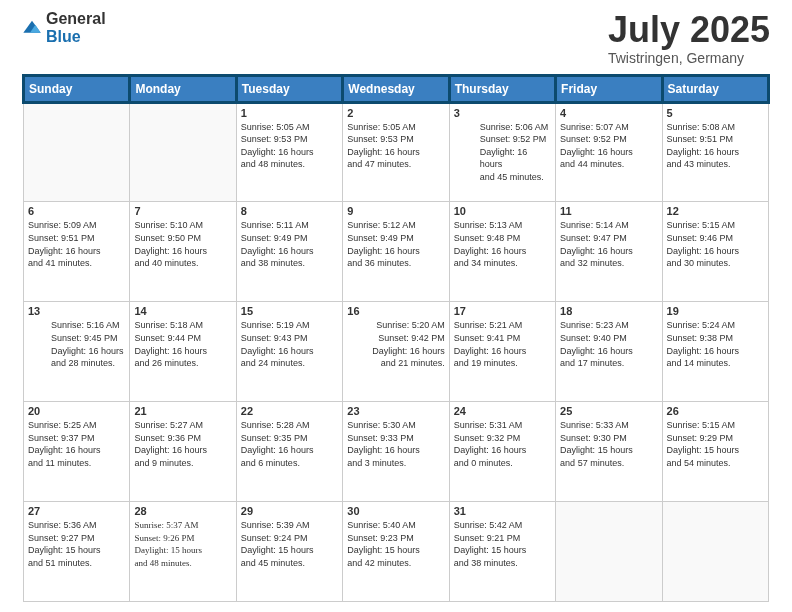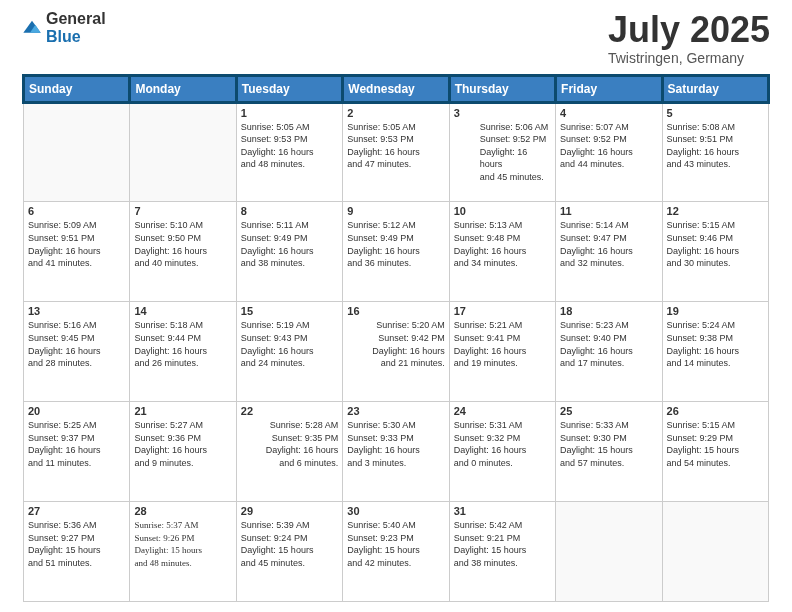--- a/index.html
+++ b/index.html
@@ -213,21 +213,21 @@
             <div class="day-number">12</div>
             <div class="day-info" style="white-space: pre-line;">Sunrise: 5:15 AM
 Sunset: 9:46 PM
 Daylight: 16 hours
 and 30 minutes.</div>
           </td>
         </tr>
         <tr>
           <td>
             <div class="day-number">13</div>
-            <div class="day-info" style="white-space: pre-line;">Sunrise: 5:16 AM
+            <div class="day-info" style="white-space: pre-line; margin-left: 23px;">Sunrise: 5:16 AM
 Sunset: 9:45 PM
 Daylight: 16 hours
 and 28 minutes.</div>
           </td>
           <td>
             <div class="day-number">14</div>
             <div class="day-info" style="white-space: pre-line;">Sunrise: 5:18 AM
 Sunset: 9:44 PM
 Daylight: 16 hours
 and 26 minutes.</div>
@@ -278,21 +278,21 @@
           </td>
           <td>
             <div class="day-number">21</div>
             <div class="day-info" style="white-space: pre-line;">Sunrise: 5:27 AM
 Sunset: 9:36 PM
 Daylight: 16 hours
 and 9 minutes.</div>
           </td>
           <td>
             <div class="day-number">22</div>
-            <div class="day-info" style="white-space: pre-line; text-align: right;">Sunrise: 5:28 AM
+            <div class="day-info" style="white-space: pre-line;">Sunrise: 5:28 AM
 Sunset: 9:35 PM
 Daylight: 16 hours
 and 6 minutes.</div>
           </td>
           <td>
             <div class="day-number">23</div>
             <div class="day-info" style="white-space: pre-line;">Sunrise: 5:30 AM
 Sunset: 9:33 PM
 Daylight: 16 hours
 and 3 minutes.</div>

